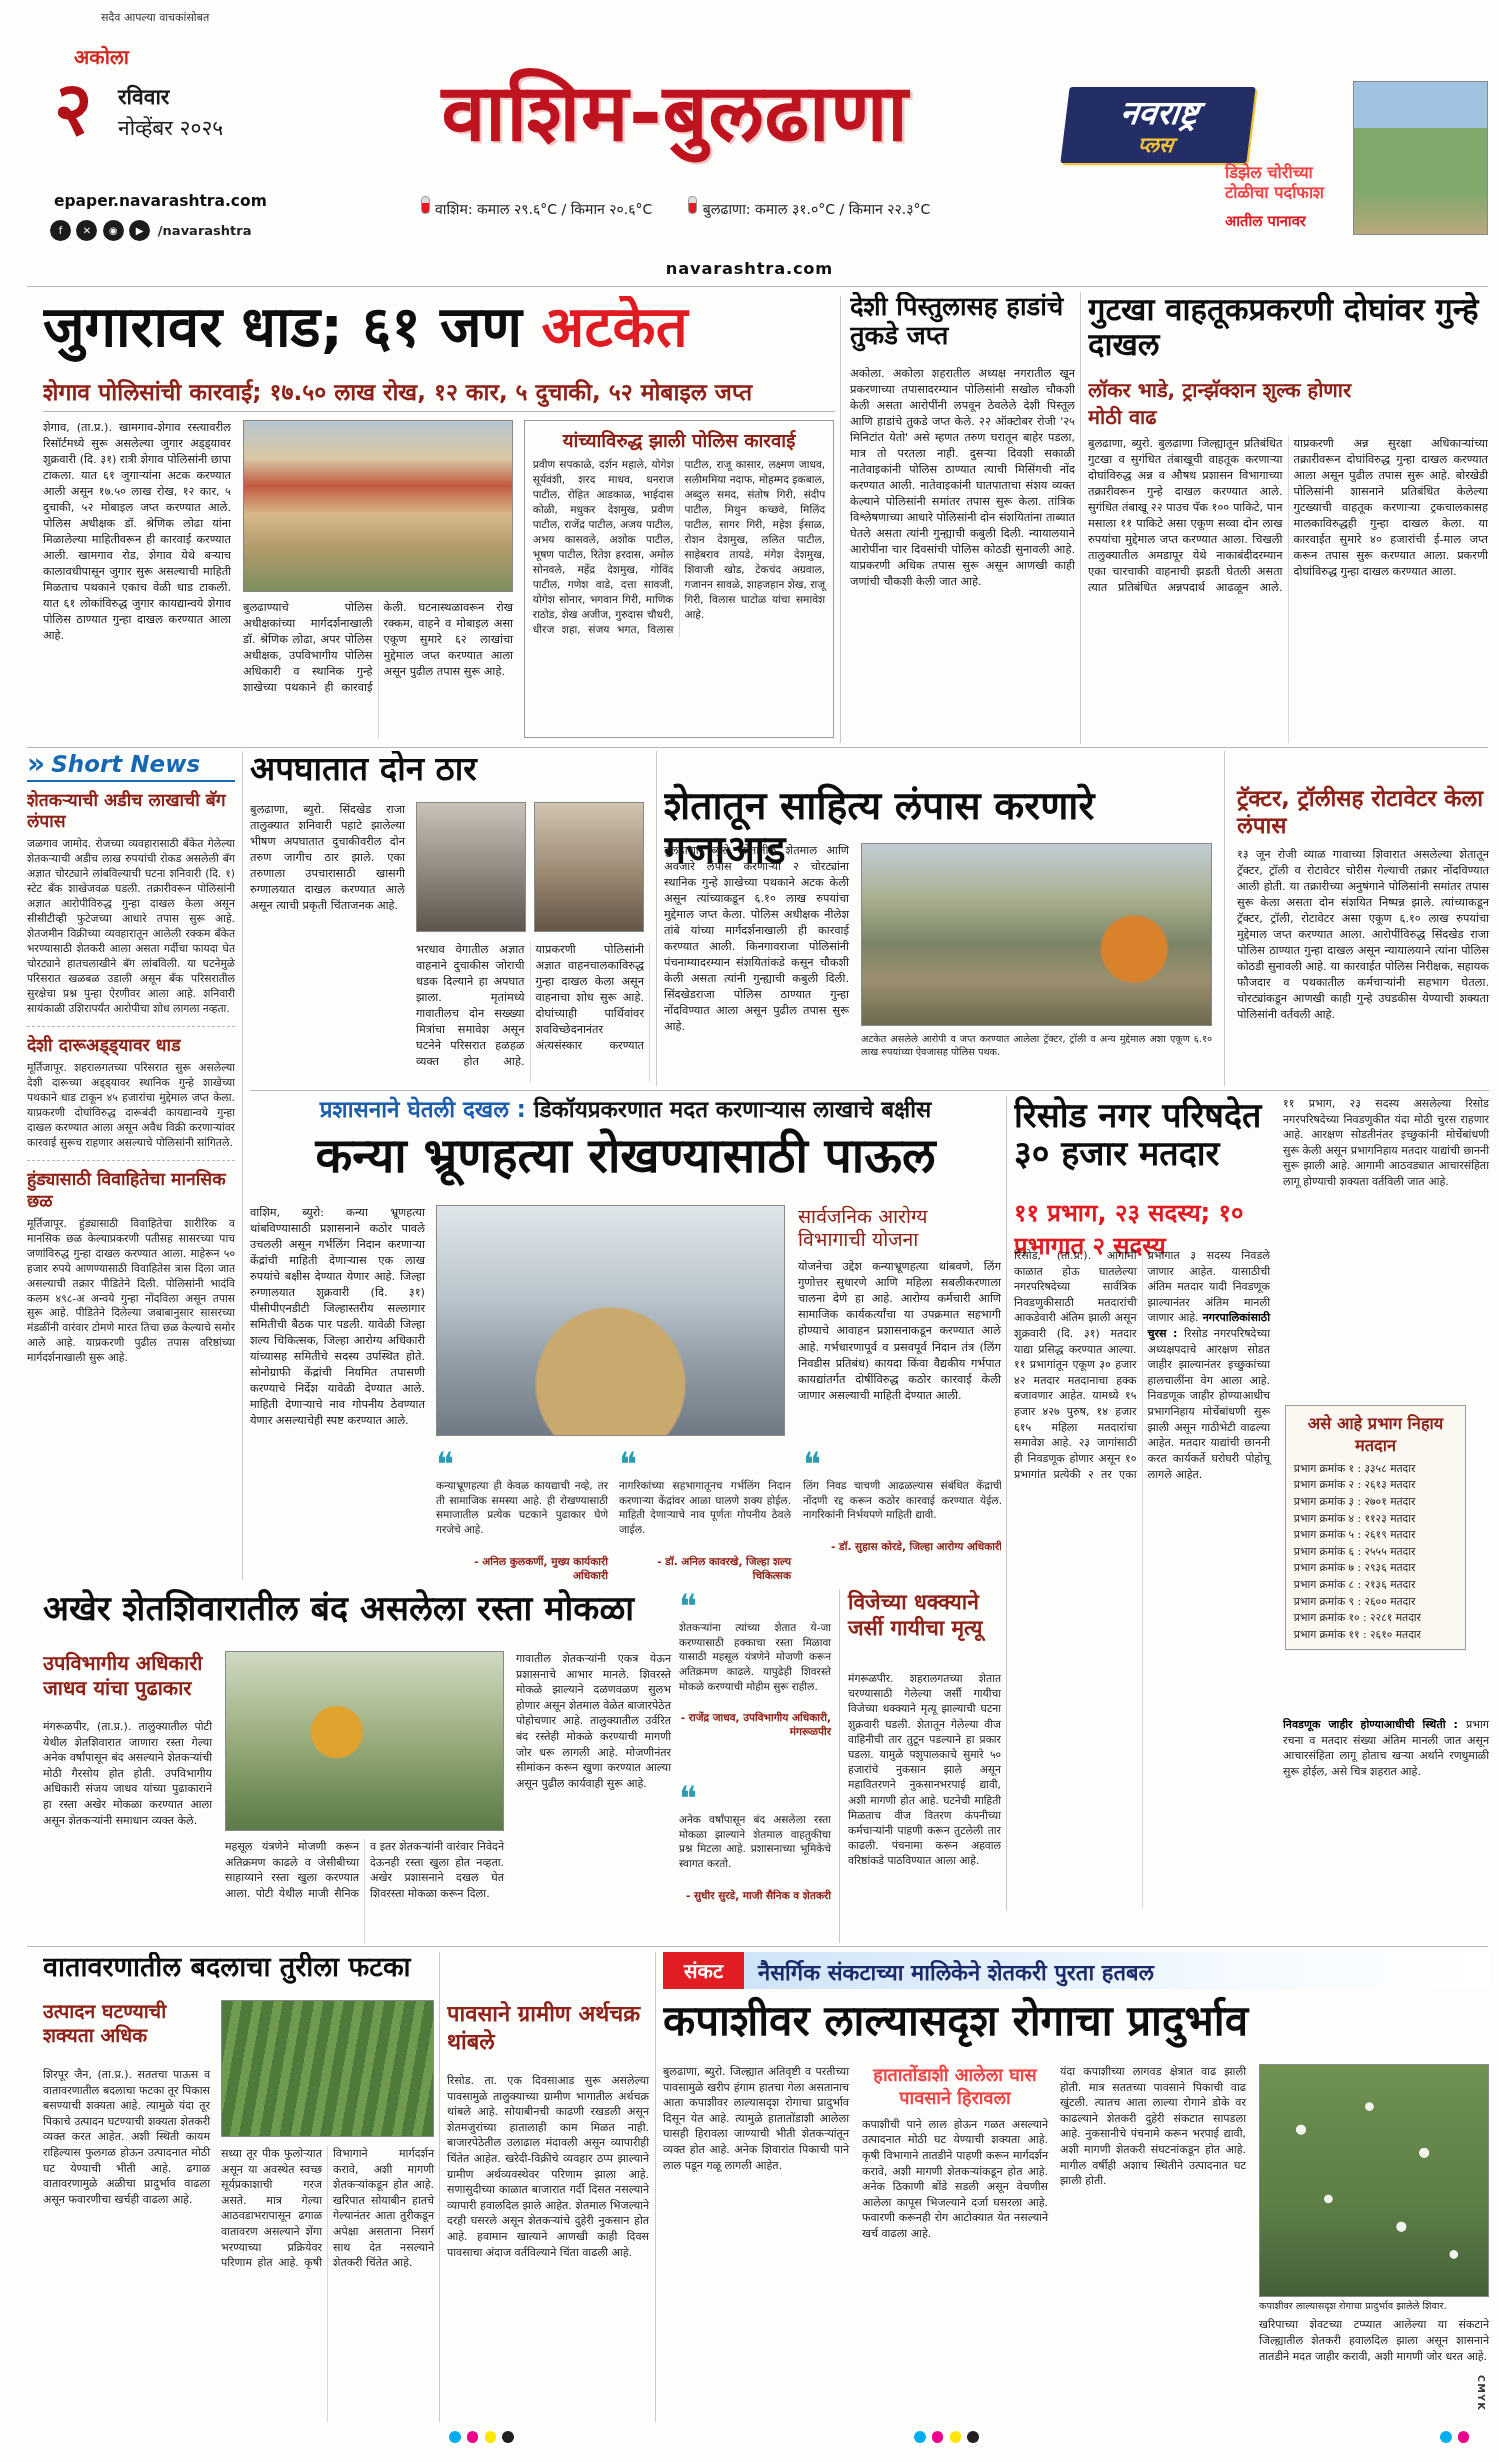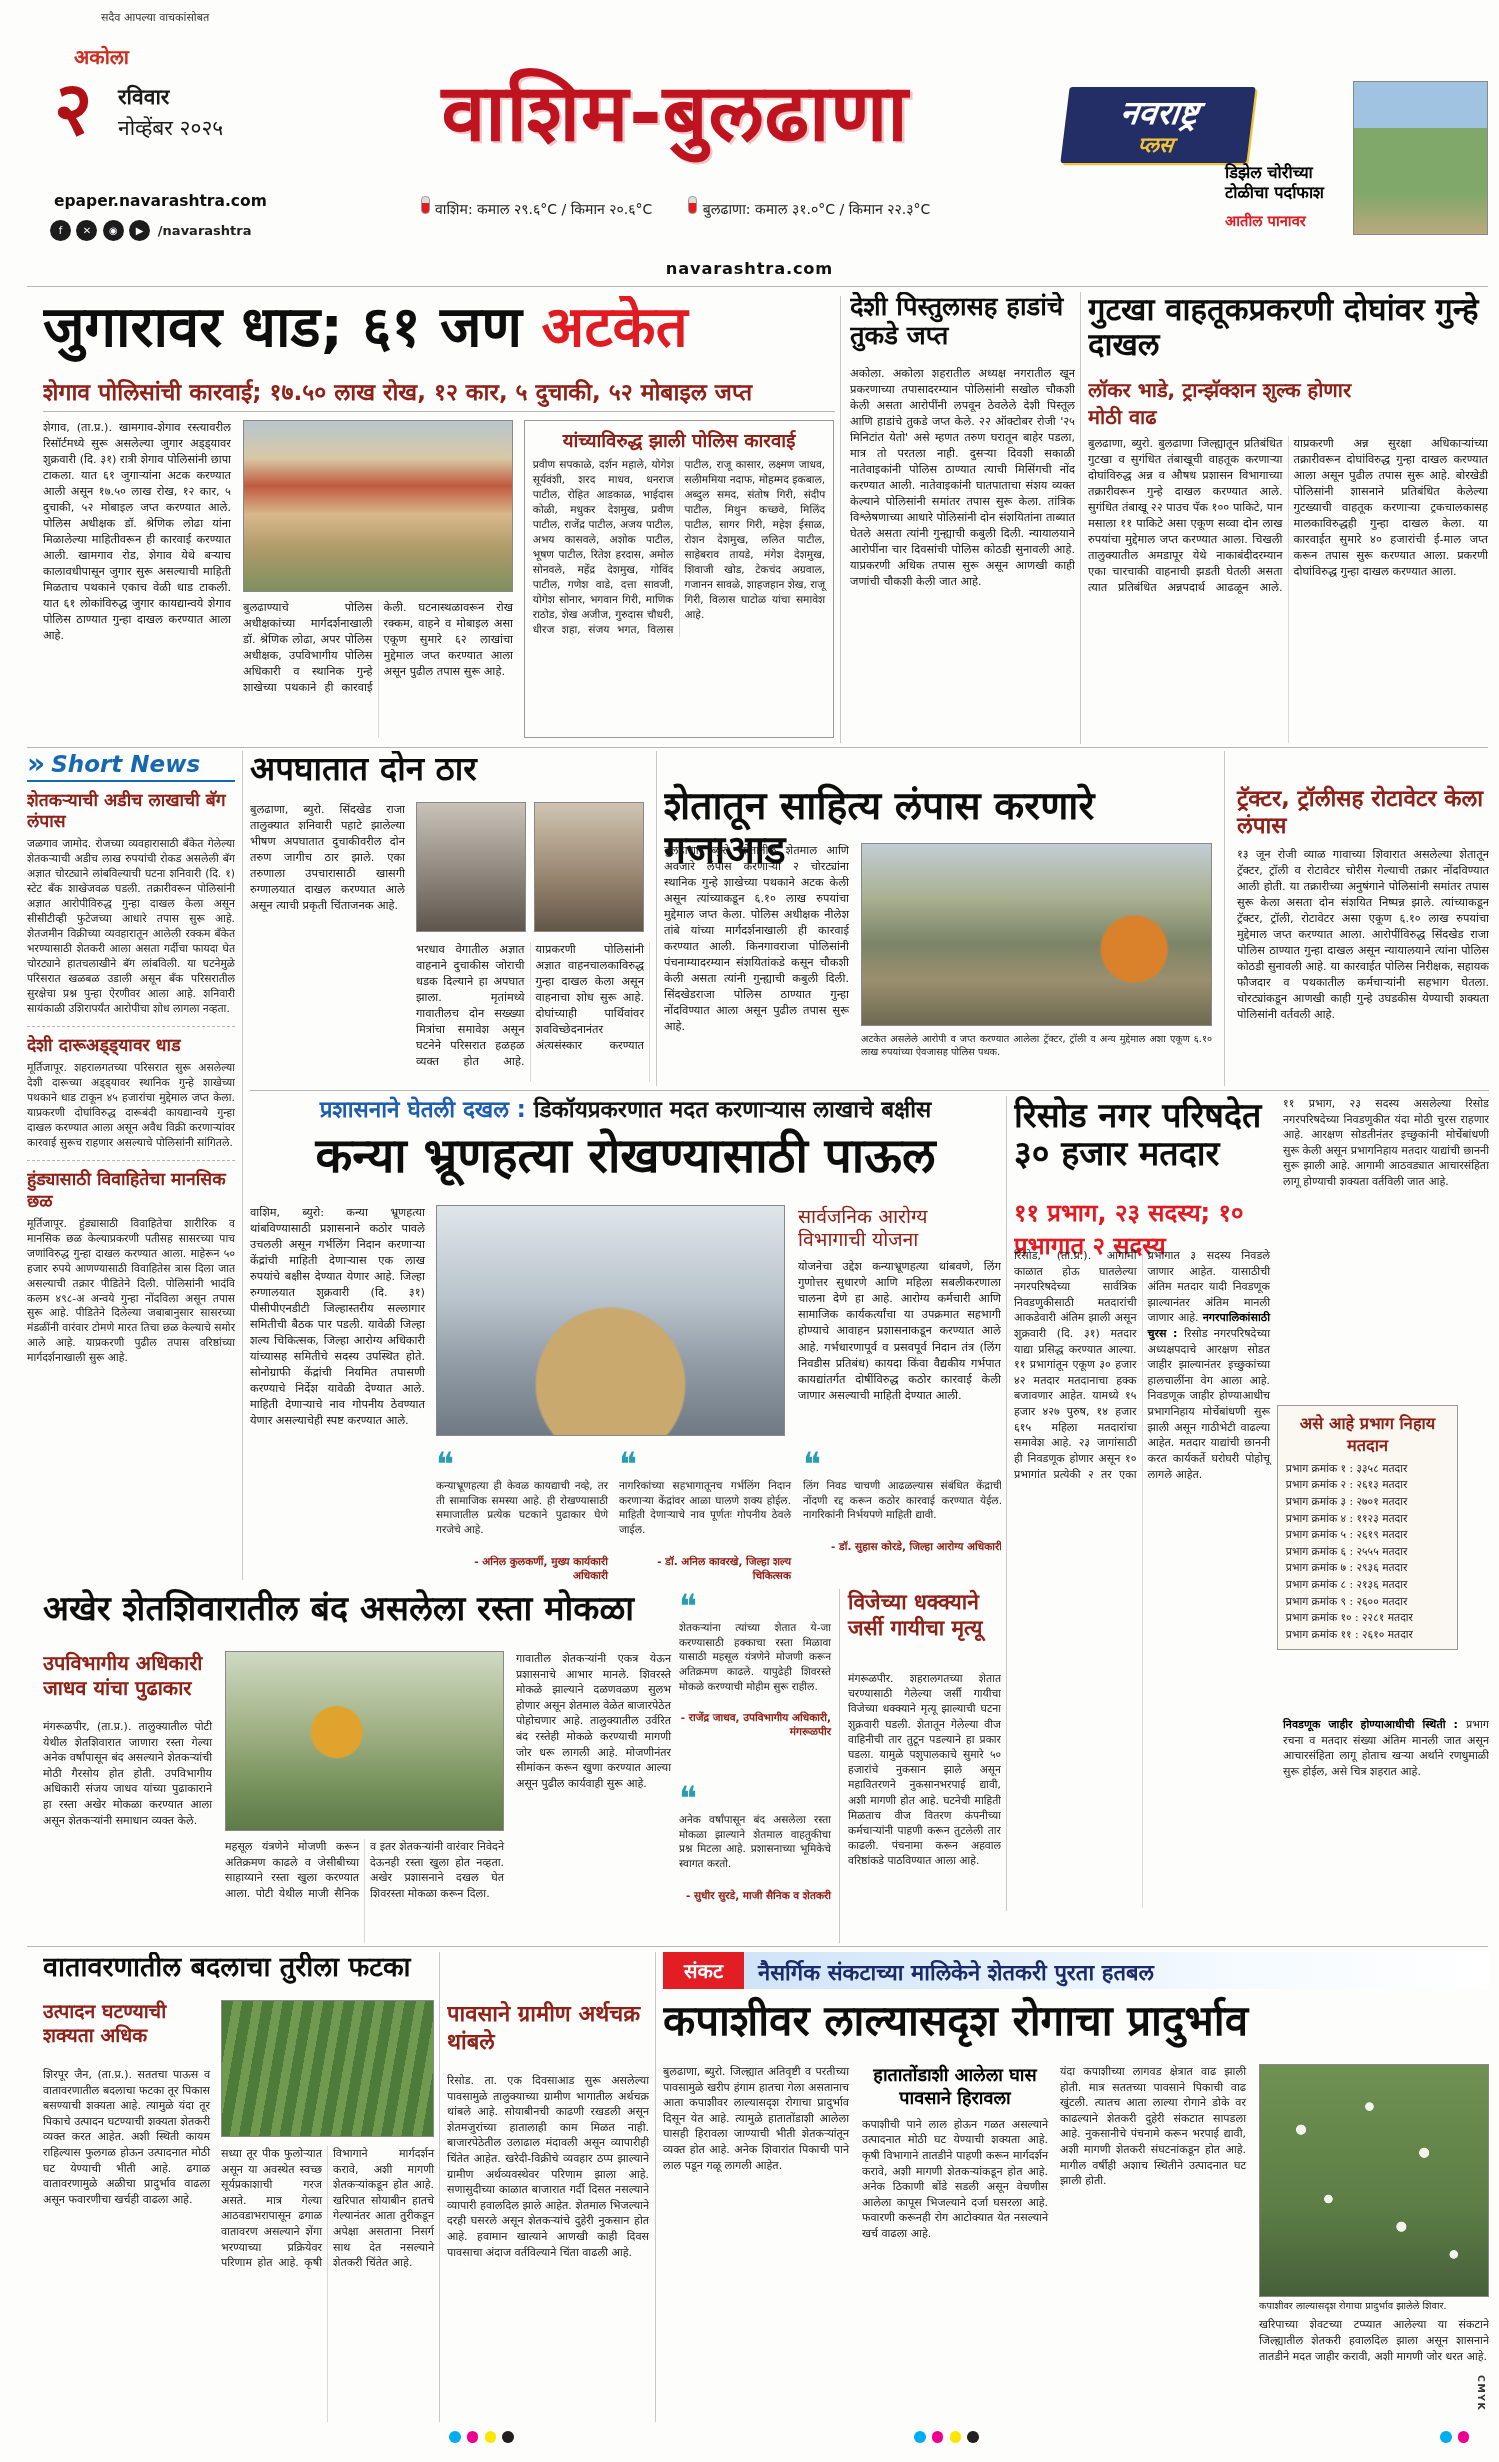--- a/index.html
+++ b/index.html
@@ -7,21 +7,21 @@
   .page{position:absolute;inset:0;background:#fdfdfc;overflow:hidden;}
   .sec{position:absolute;overflow:hidden;}
   .vline{position:absolute;width:0.8px;background:#c9c9c9;}
   .hline{position:absolute;height:0.8px;background:#b7b7b7;}
   .bt{font-size:11.3px;line-height:1.42;text-align:justify;color:#191919;}
   .bt b{color:#000;}
   .cols2{column-count:2;column-gap:11px;column-rule:0.8px solid #d8d8d8;}
   .maroon{color:#8e2218;}
   .red{color:#e01b22;}
   .blue{color:#1d5fae;}
-  .green{color:#000000;}
+  .green{color:#ef4444;}
   .hbold{font-weight:bold;line-height:1.12;color:#0d0d0d;}
   .photo{background:#9aa;box-sizing:border-box;border:0.8px solid #888;}
   .caption{font-size:9.7px;line-height:1.3;text-align:justify;color:#222;margin-top:3.1px;}
   .quote .qmark{display:block;height:31px;}
   .quote .qmark::before{content:"\275D";color:#2a9db5;font-size:34px;line-height:1;}
   .quote .qtext{font-size:10.5px;line-height:1.4;text-align:justify;color:#222;}
   .quote .attr{color:#8e2218;font-weight:bold;font-size:10.5px;text-align:right;margin-top:17px;}
   
   .tagline{font-size:11px;color:#333;}
   .citytag{font-size:20px;font-weight:bold;color:#d02b20;}
@@ -194,21 +194,21 @@
 
   <div class="sec" style="left:1014px;top:1096px;width:475px;height:815px">
     <div class="hbold" style="font-size:34px;width:256px">रिसोड नगर परिषदेत ३० हजार मतदार</div>
     <div class="red" style="position:absolute;top:99px;width:256px;font-size:24px;font-weight:bold">११ प्रभाग, २३ सदस्य; १० प्रभागात २ सदस्य</div>
     <div class="bt cols2" style="position:absolute;left:0;top:152px;width:256px;height:660px;font-size:11px">
       <span>रिसोड, (ता.प्र.). आगामी काळात होऊ घातलेल्या नगरपरिषदेच्या सार्वत्रिक निवडणुकीसाठी मतदारांची आकडेवारी अंतिम झाली असून शुक्रवारी (दि. ३१) मतदार याद्या प्रसिद्ध करण्यात आल्या. ११ प्रभागांतून एकूण ३० हजार ४२ मतदार मतदानाचा हक्क बजावणार आहेत. यामध्ये १५ हजार ४२७ पुरुष, १४ हजार ६१५ महिला मतदारांचा समावेश आहे. २३ जागांसाठी ही निवडणूक होणार असून १० प्रभागांत प्रत्येकी २ तर एका प्रभागात ३ सदस्य निवडले जाणार आहेत. यासाठीची अंतिम मतदार यादी निवडणूक झाल्यानंतर अंतिम मानली जाणार आहे.</span>
       <b class="maroon">नगरपालिकांसाठी चुरस : </b>
       <span>रिसोड नगरपरिषदेच्या अध्यक्षपदाचे आरक्षण सोडत जाहीर झाल्यानंतर इच्छुकांच्या हालचालींना वेग आला आहे. निवडणूक जाहीर होण्याआधीच प्रभागनिहाय मोर्चेबांधणी सुरू झाली असून गाठीभेटी वाढल्या आहेत. मतदार याद्यांची छाननी करत कार्यकर्ते घरोघरी पोहोचू लागले आहेत.</span>
     </div>
     <div class="bt" style="position:absolute;left:269px;top:0;width:206px;height:301px;font-size:11px">११ प्रभाग, २३ सदस्य असलेल्या रिसोड नगरपरिषदेच्या निवडणुकीत यंदा मोठी चुरस राहणार आहे. आरक्षण सोडतीनंतर इच्छुकांनी मोर्चेबांधणी सुरू केली असून प्रभागनिहाय मतदार याद्यांची छाननी सुरू झाली आहे. आगामी आठवड्यात आचारसंहिता लागू होण्याची शक्यता वर्तविली जात आहे.</div>
-    <div class="wardbox" style="position:absolute;left:263px;top:309px;width:181px">
+    <div class="wardbox" style="position:absolute;left:271px;top:309px;width:181px">
       <div class="wardtitle">असे आहे प्रभाग निहाय मतदान</div>
       <div class="wards">प्रभाग क्रमांक १ : ३३५८ मतदार
 प्रभाग क्रमांक २ : २६१३ मतदार
 प्रभाग क्रमांक ३ : २७०१ मतदार
 प्रभाग क्रमांक ४ : ११२३ मतदार
 प्रभाग क्रमांक ५ : २६१९ मतदार
 प्रभाग क्रमांक ६ : २५५५ मतदार
 प्रभाग क्रमांक ७ : २९३६ मतदार
 प्रभाग क्रमांक ८ : २१३६ मतदार
 प्रभाग क्रमांक ९ : २६०० मतदार

